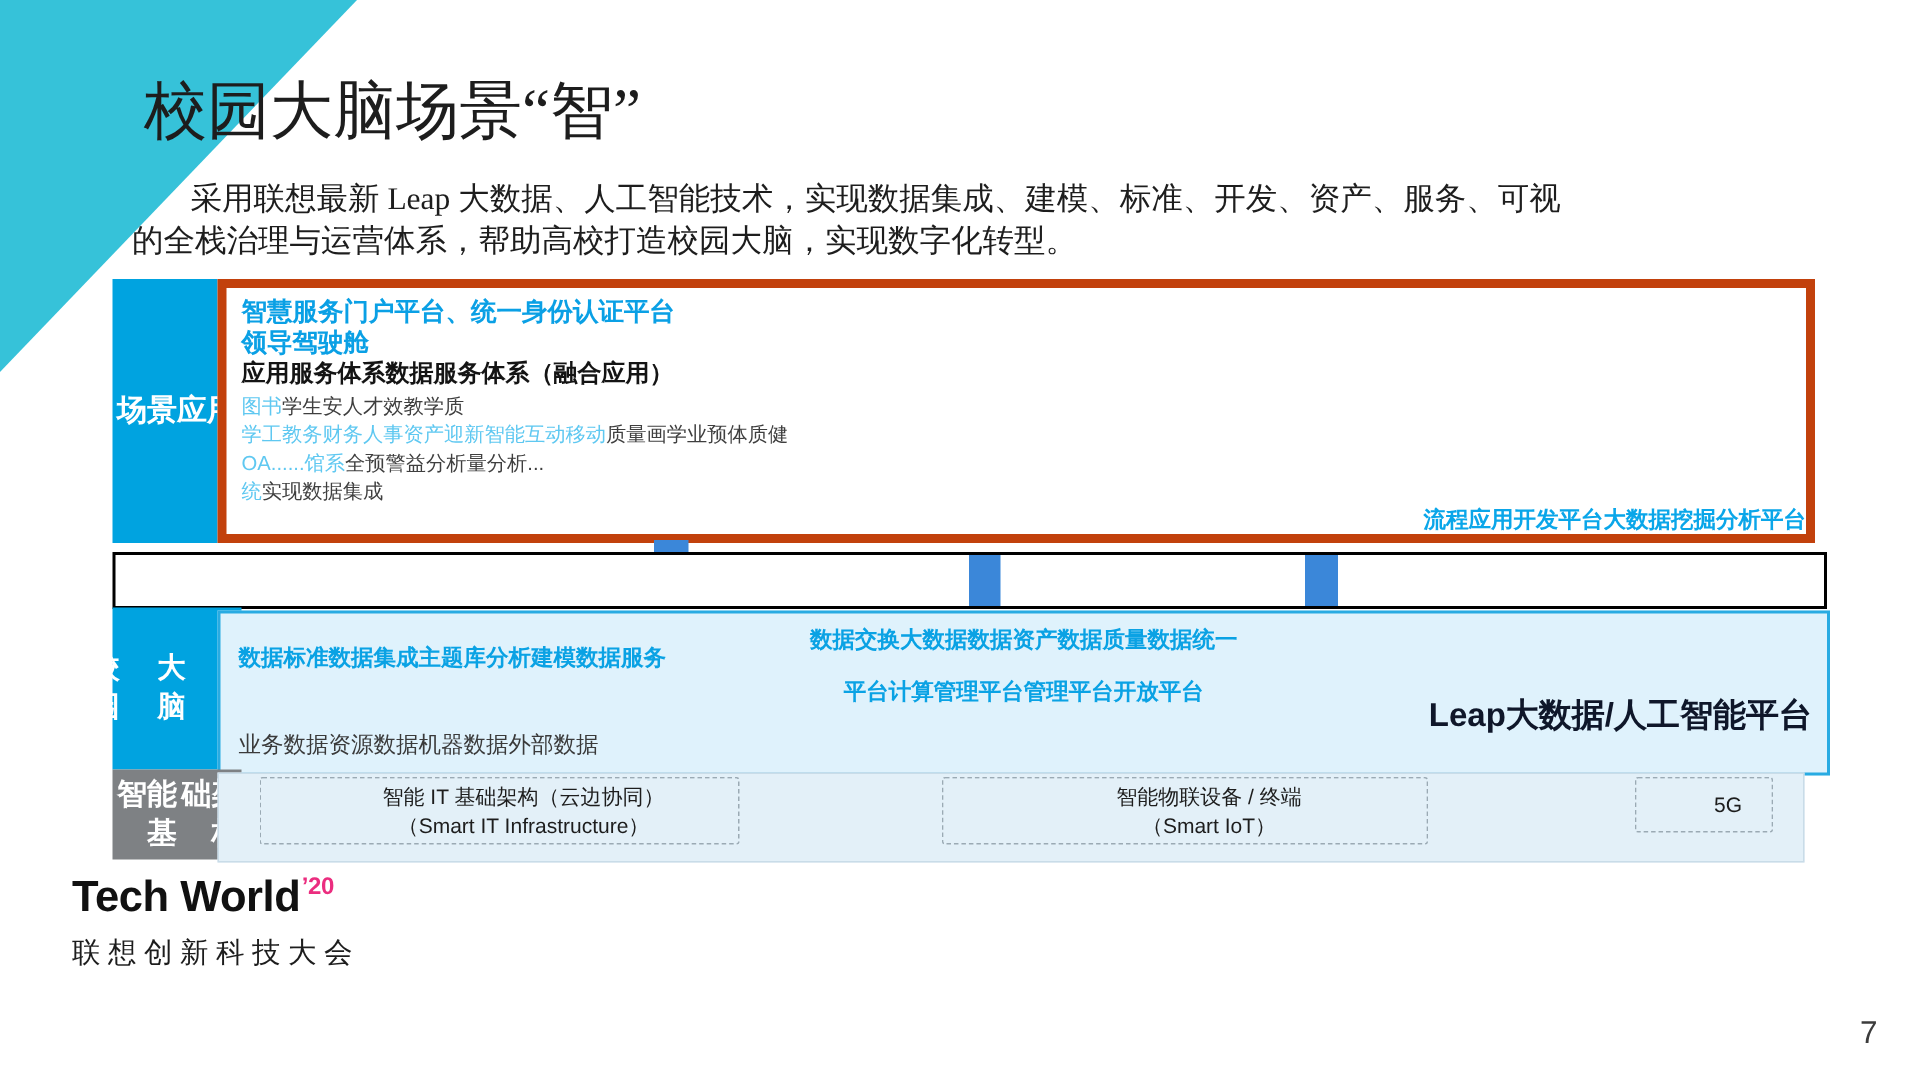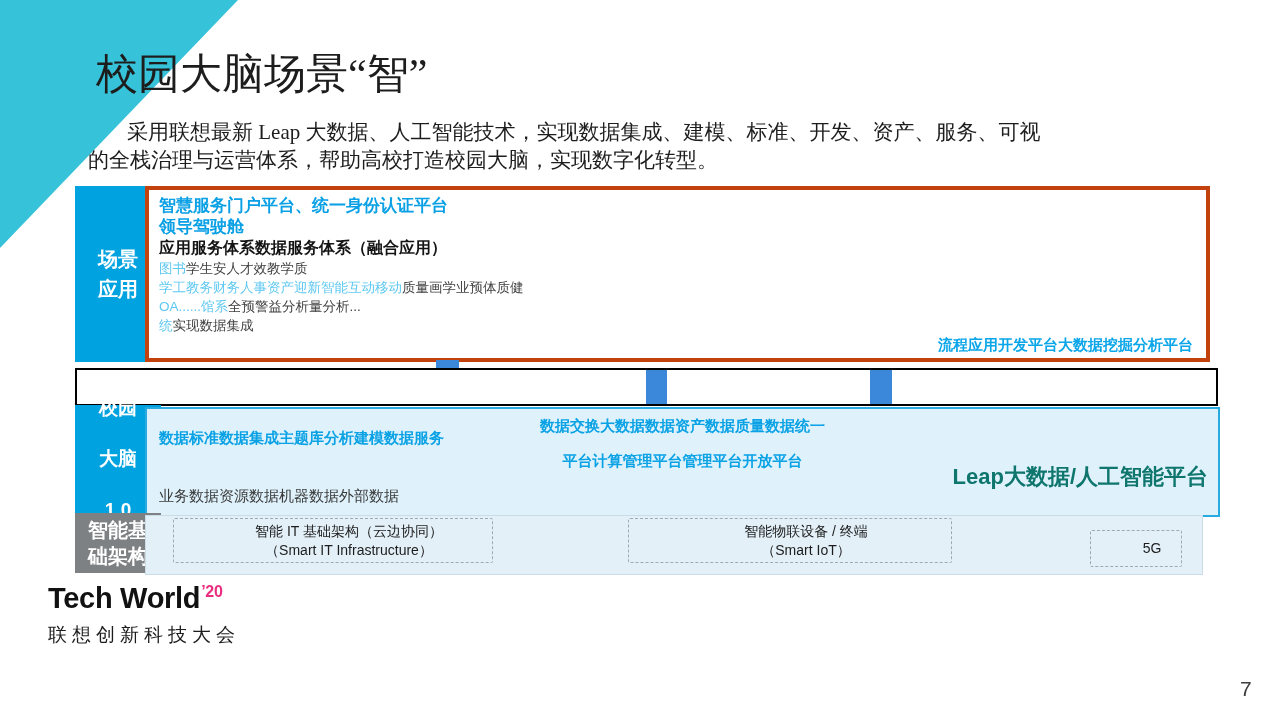--- a/index.html
+++ b/index.html
@@ -21,32 +21,32 @@
   .intro-line{
     position:absolute;font-family:"Liberation Serif","DejaVu Serif",serif;
     font-size:21px;color:#1d1d1d;white-space:nowrap;
   }
   .intro-line.l1{left:127px;top:118px;}
   .intro-line.l2{left:88px;top:146px;}
 
   
   .layer-label{
     position:absolute;left:75px;width:86px;color:#fff;font-weight:bold;
-    display:flex;flex-direction:column;align-items:center;justify-content:center;
+    display:flex;flex-direction:row;align-items:center;justify-content:center;
     text-align:right;box-sizing:border-box;
   }
   .label-scene{top:186px;height:176px;background:#00A3E0;font-size:20px;line-height:30px;}
   .label-brain{top:405px;height:108px;background:#00A3E0;font-size:19px;line-height:26px;gap:25px;}
   .label-infra{top:513px;height:60px;background:#7E8184;font-size:20px;line-height:26px;}
 
   
   .scene-box{
     position:absolute;left:145px;top:186px;width:1065px;height:176px;
-    background:#fff;border:4px solid #c2410c;box-sizing:border-box;
-    padding:5px 13px 0 10px;overflow:hidden;
+    background:#fff;border:6px solid #c2410c;box-sizing:border-box;
+    padding:5px 0 0 10px;overflow:hidden;
   }
   .scene-h{font-size:17px;font-weight:bold;color:#0AA0E5;line-height:21px;white-space:nowrap;}
   .scene-sub{font-size:16px;font-weight:bold;color:#141414;line-height:22px;white-space:nowrap;}
   .scene-line{font-size:13.5px;line-height:19px;color:#3f3f3f;white-space:nowrap;}
   .scene-line .hl{color:#5FC8F1;}
   .scene-footer{font-size:15px;font-weight:bold;color:#0AA6E9;line-height:19px;white-space:nowrap;text-align:right;}
 
   
   .connector-band{
     position:absolute;left:75px;top:368px;width:1143px;height:38px;
@@ -59,35 +59,35 @@
 
   
   .brain-box{
     position:absolute;left:145px;top:407px;width:1075px;height:110px;
     background:#DFF2FC;border:2px solid #29ABE2;box-sizing:border-box;
   }
   .brain-left{position:absolute;left:12px;top:20px;font-size:15px;font-weight:bold;color:#0AA2E4;white-space:nowrap;}
   .brain-center1{position:absolute;left:0;right:0;top:8px;text-align:center;font-size:15px;font-weight:bold;color:#0AA2E4;white-space:nowrap;}
   .brain-center2{position:absolute;left:0;right:0;top:43px;text-align:center;font-size:15px;font-weight:bold;color:#0AA2E4;white-space:nowrap;}
   .brain-bottom{position:absolute;left:12px;top:78px;font-size:15px;color:#3a3a3a;white-space:nowrap;}
-  .brain-tag{position:absolute;right:10px;top:53px;font-size:22px;font-weight:bold;color:#0f766e;white-space:nowrap;}
+  .brain-tag{position:absolute;right:10px;top:53px;font-size:22px;font-weight:bold;color:#0f172a;white-space:nowrap;}
 
   
   .infra-strip{
     position:absolute;left:145px;top:515px;width:1058px;height:60px;
     background:#E3F0F8;border:1px solid #C9DCE8;box-sizing:border-box;
   }
   .infra-box{
     position:absolute;border:1px dashed #9BAAB4;border-radius:2px;
     display:flex;flex-direction:column;align-items:center;justify-content:center;
     text-align:center;font-size:14px;color:#1d1d1d;line-height:19px;box-sizing:border-box;padding-left:32px;
   }
   .infra-box.x1{left:27px;top:2px;width:320px;height:45px;}
   .infra-box.x2{left:482px;top:2px;width:324px;height:45px;}
-  .infra-box.x3{left:944px;top:14px;width:92px;height:37px;}
+  .infra-box.x3{left:944px;top:2px;width:92px;height:37px;}
 
   
   .logo{position:absolute;left:48px;top:582px;color:#111;}
   .logo-brand{font-size:27px;font-weight:600;letter-spacing:0.5px;line-height:28px;}
   .logo-event{font-size:29px;font-weight:bold;letter-spacing:-0.3px;line-height:33px;}
   .logo-year{font-size:16px;font-weight:bold;color:#EB2D7F;position:relative;top:-11px;margin-left:1px;}
   .logo-tagline{font-size:19px;letter-spacing:5px;margin-top:3px;color:#1d1d1d;font-weight:500;}
 
   .page-number{position:absolute;left:1240px;top:677px;font-size:21px;color:#3c3c3c;}
 </style>

